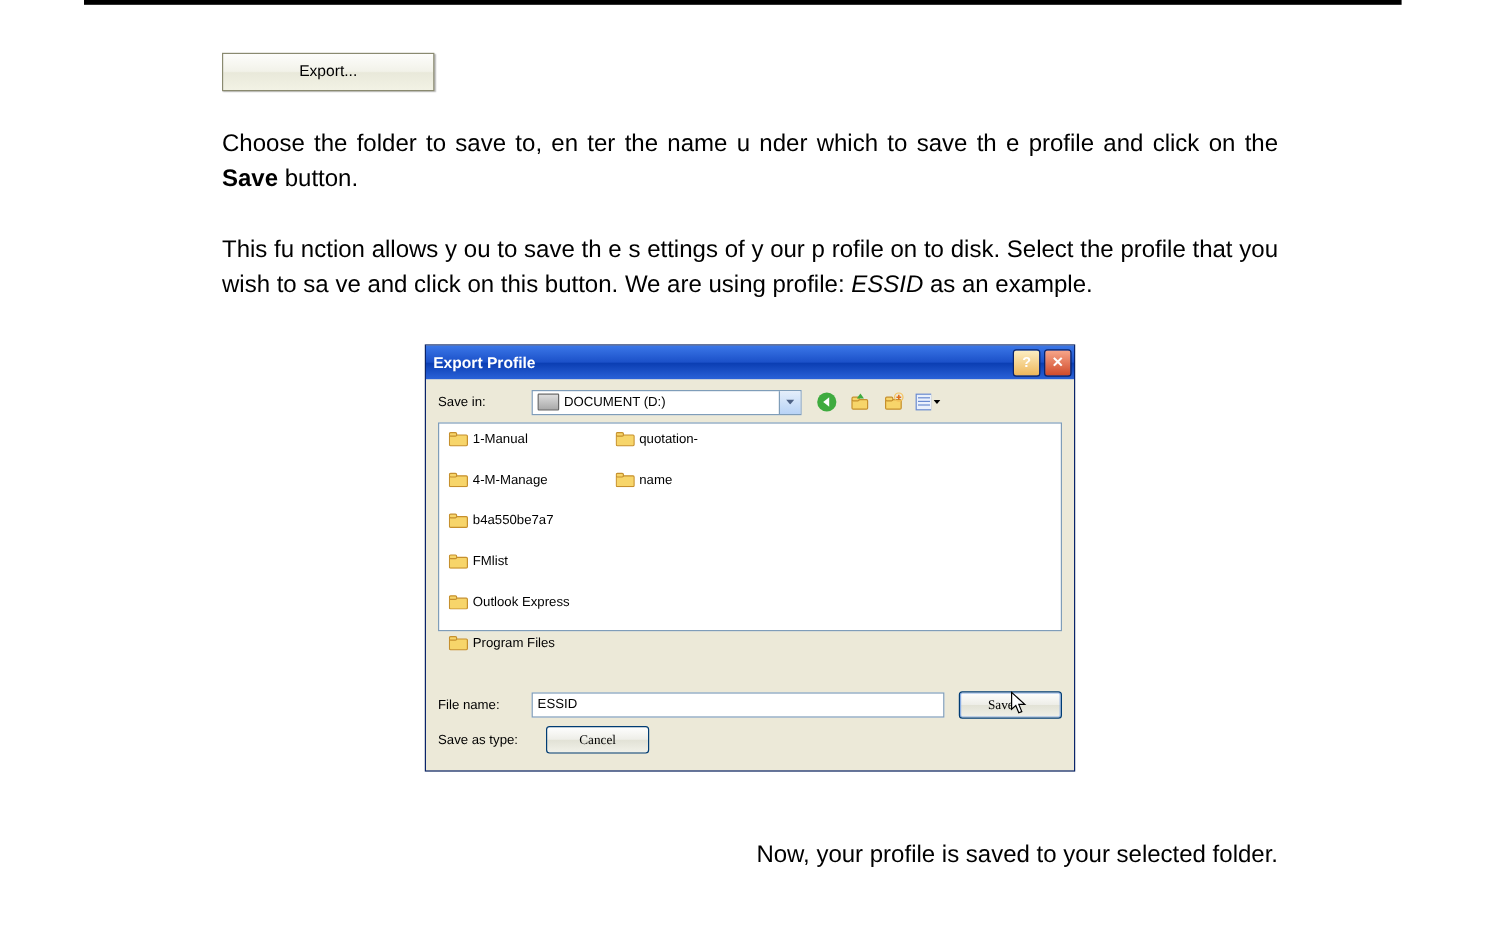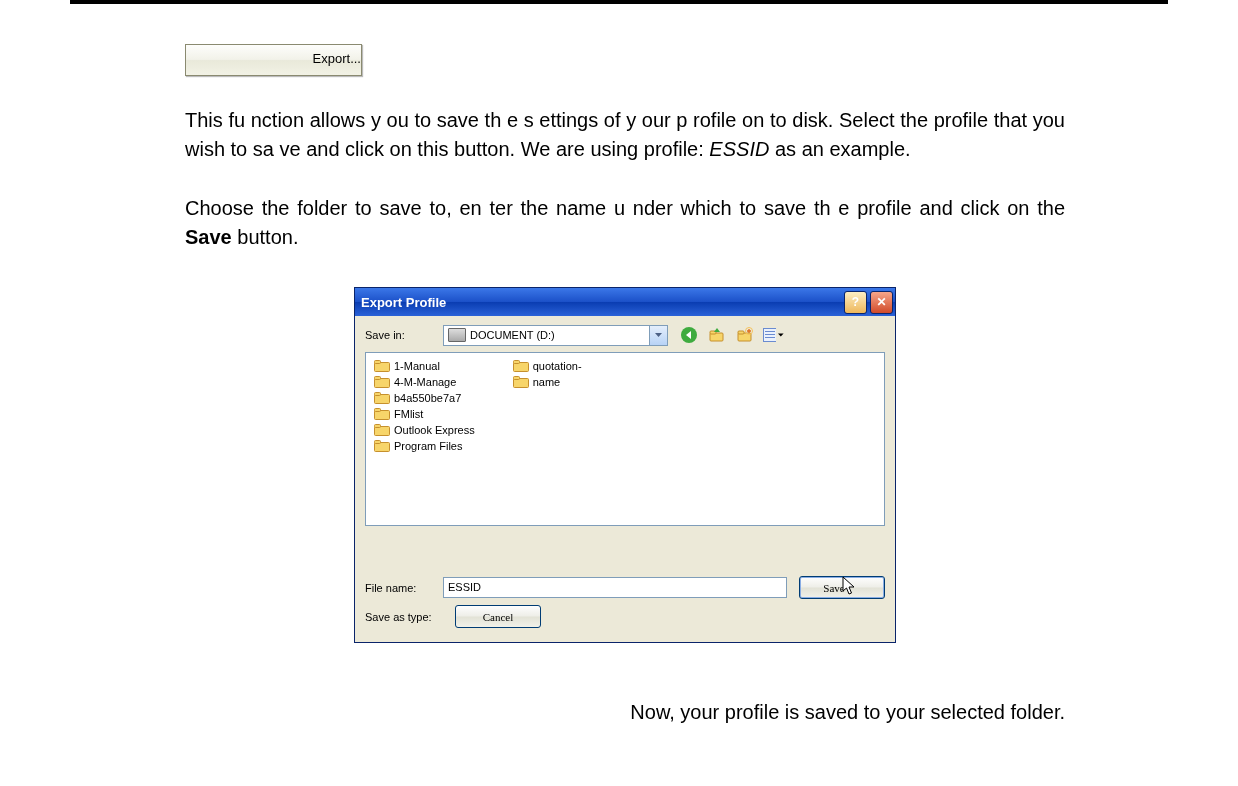--- a/index.html
+++ b/index.html
@@ -3,21 +3,21 @@
 <meta charset="utf-8">
 <style>
   html,body{margin:0;padding:0;background:#fff;font-family:"Century Gothic",Verdana,Geneva,sans-serif;color:#000}
   .page{width:1238px;height:786px;position:relative;box-sizing:border-box}
   .topbar{position:absolute;left:70px;right:70px;top:0;height:4px;background:#000}
   .content{position:absolute;left:185px;top:44px;width:880px}
 
   
   .export-btn{display:inline-block;width:175px;height:30px;border:1px solid #8a8a70;
     background:linear-gradient(#fdfdfb,#f2f2e9 48%,#e9e9da 52%,#f2f2e5);
-    font:13px Tahoma,Arial; text-align:right;line-height:28px;box-shadow:1px 1px 1px #bbb}
+    font:13px Tahoma,Arial; text-align:center;line-height:28px;box-shadow:1px 1px 1px #bbb}
 
   .para{font-size:20px;line-height:1.45;margin-top:30px;text-align:justify}
   .para .italic{font-style:italic}
   .para .bold{font-weight:700}
 
   
   .xp-dialog{width:540px;margin:35px auto 0;border:1px solid #0a246a;background:#ece9d8;font:11px Tahoma,Arial}
   .xp-titlebar{height:28px;background:linear-gradient(#3b77e8,#1b50c8 50%,#0a3db2 51%,#2a62d8);
     color:#fff;display:flex;align-items:center;padding:0 2px;font-weight:700;font-size:13px}
   .xp-titlebar .title{flex:1;padding-left:4px}
@@ -29,21 +29,21 @@
   .xp-row{display:flex;align-items:center;margin-bottom:6px}
   .xp-label{width:78px}
   .xp-combo{flex:0 0 225px;height:21px;border:1px solid #7f9db9;background:#ffffff;display:flex;align-items:center;padding:0 4px 0 4px;position:relative;box-sizing:border-box}
   .xp-combo .drive-icon{width:16px;height:12px;border:1px solid #666;margin-right:4px;background:linear-gradient(#ddd,#aaa);border-radius:1px}
   .xp-combo .dd{position:absolute;right:0;top:0;width:17px;height:19px;border-left:1px solid #7f9db9;
     background:linear-gradient(#e4eefb,#b8d3f6);display:flex;align-items:center;justify-content:center}
   .dd svg{display:block}
   .xp-nav{display:flex;gap:6px;margin-left:10px;align-items:center}
   .xp-navbtn{width:22px;height:22px;border-radius:2px;display:flex;align-items:center;justify-content:center}
   .xp-filepane{height:160px;border:1px solid #7f9db9;background:#fff;padding:6px 8px;display:flex;gap:38px;align-items:flex-start;margin-bottom:10px}
-  .fp-col{display:flex;flex-direction:column;gap:3px}
+  .fp-col{display:flex;flex-direction:column;gap:21px}
   .fp-item{display:flex;align-items:center;gap:4px;font-size:11px}
   .folder-icon{width:16px;height:13px}
   .xp-input{flex:1;height:21px;border:1px solid #7f9db9;background:#fff;padding:0 4px;box-sizing:border-box;line-height:19px}
   .xp-btn{width:86px;height:23px;border:1px solid #003c74;background:linear-gradient(#fefefe,#eeeee8 48%,#e2e2d6 52%,#f1f1e9);
     border-radius:3px;margin-left:12px;font:11px Tahoma;display:flex;align-items:center;justify-content:center;box-sizing:border-box}
   .xp-btn.default{border:1px solid #003c74;box-shadow:inset 0 0 0 1px #89ade4}
   .bottom-rows{padding-top:40px}
   .cursor{width:16px;height:20px;position:relative;left:-4px;top:-2px}
   .views-dd{display:flex;align-items:center}
 </style>
@@ -51,25 +51,25 @@
 <body>
 
 <div class="page">
   <div class="topbar"></div>
 
   <div class="content">
 
     <div class="export-btn">Export...</div>
 
     <div class="para">
+      <span>Choose the folder to save to, en ter the name u nder which to save th e profile and click on the </span><span class="bold">Save</span><span> button.</span>
+    </div>
+
+    <div class="para">
       <span>This fu nction  allows y ou to save th   e s ettings of y  our p rofile on to disk.  Select the  profile that you wish to sa ve and click on this button.   We are using profile: </span><span class="italic">ESSID</span><span> as an example.</span>
-    </div>
-
-    <div class="para">
-      <span>Choose the folder to save to, en ter the name u nder which to save th e profile and click on the </span><span class="bold">Save</span><span> button.</span>
     </div>
 
     
     <div class="xp-dialog">
       <div class="xp-titlebar">
         <span class="title">Export Profile</span>
         <span class="xp-titlebtn">?</span>
         <span class="xp-titlebtn xp-close">✕</span>
       </div>
       <div class="xp-body">

